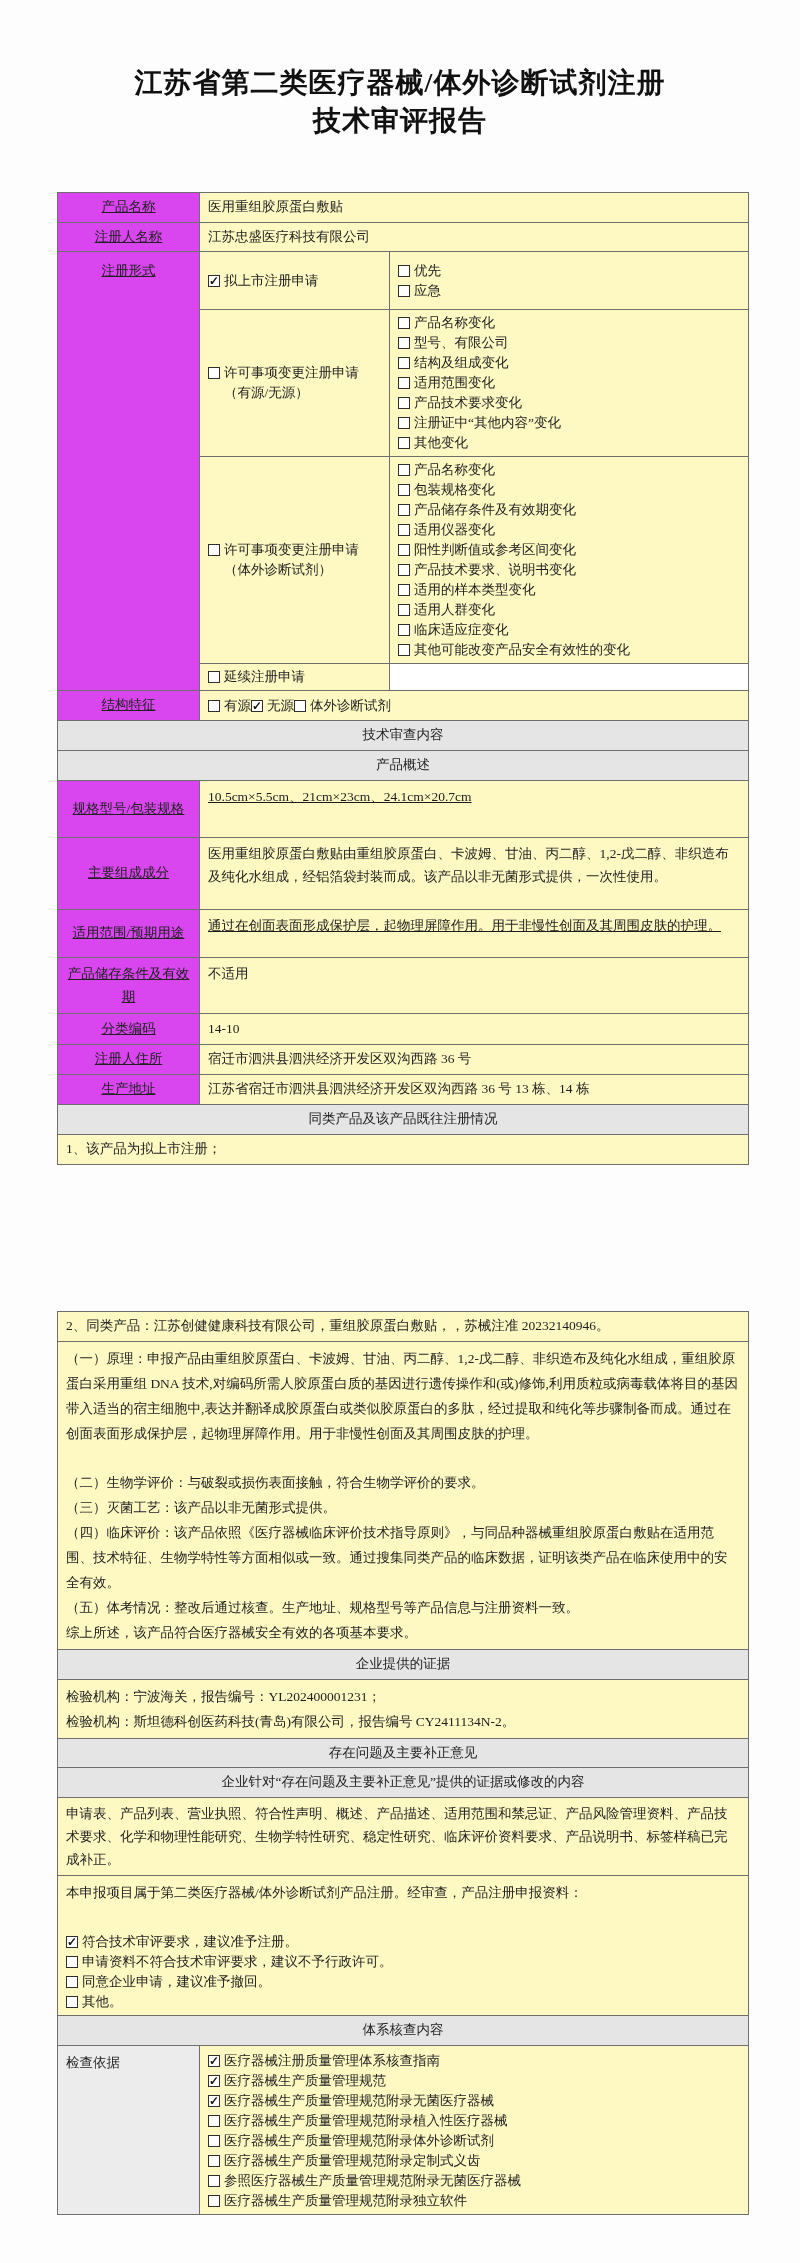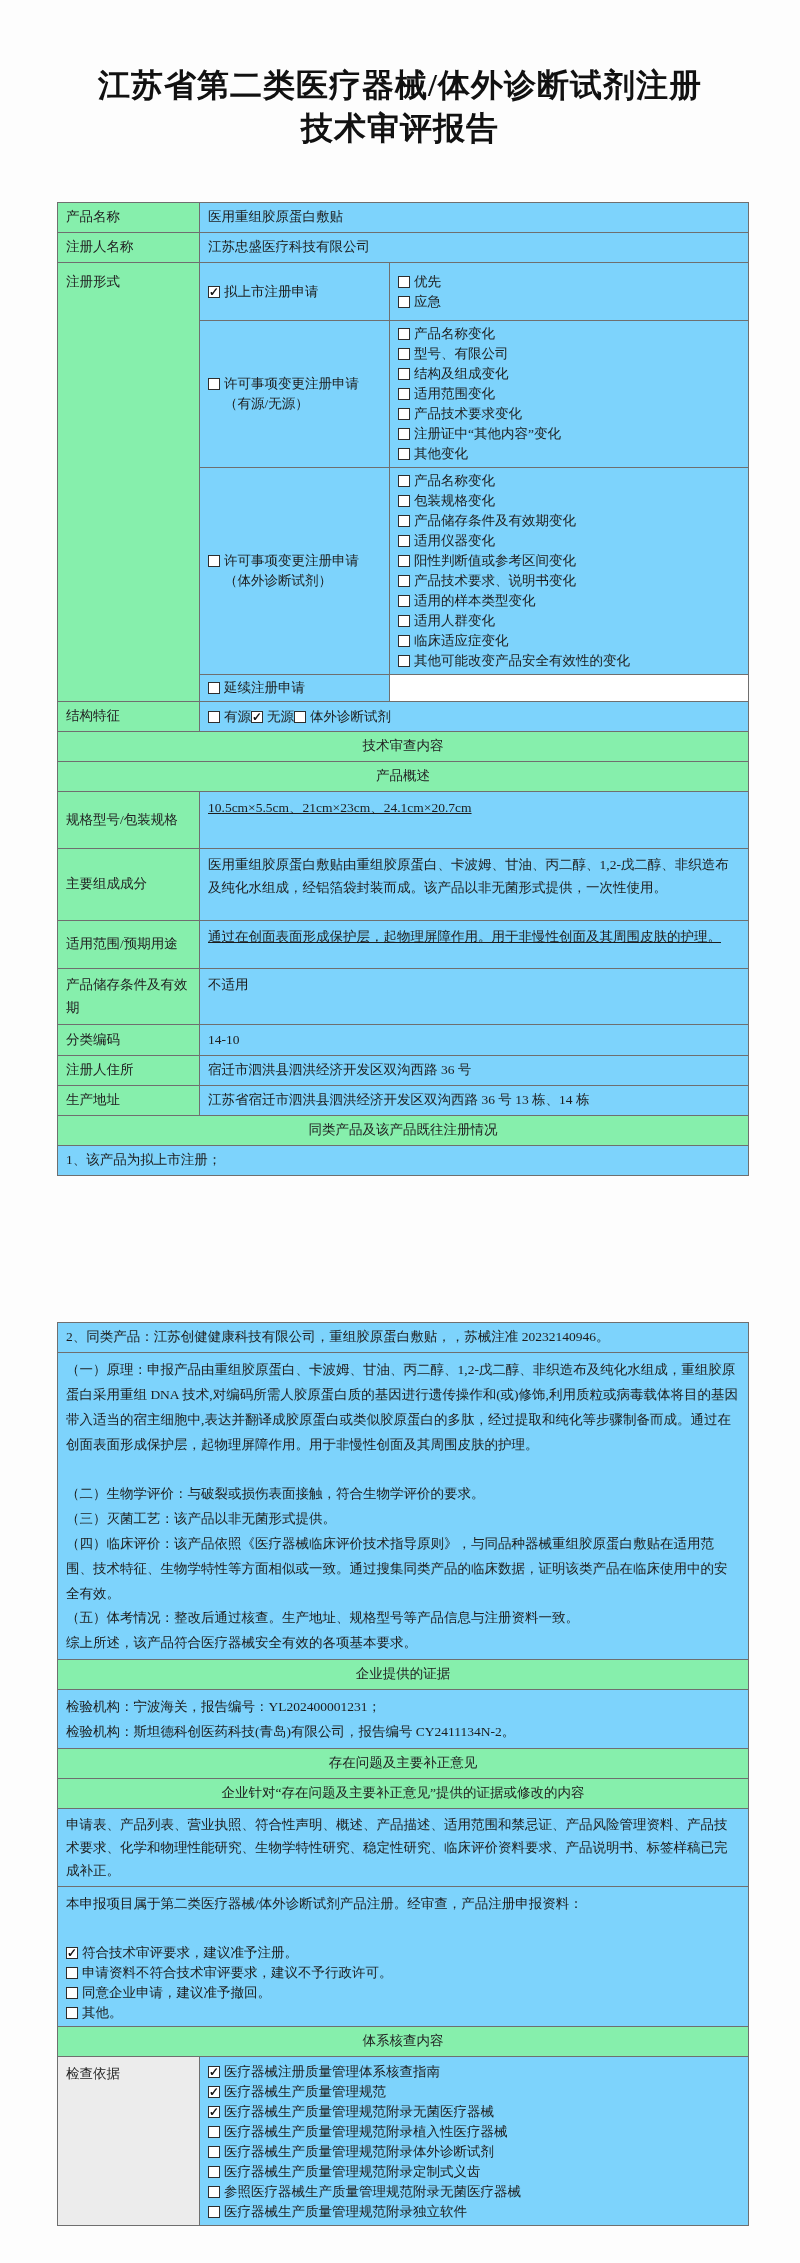--- a/index.html
+++ b/index.html
@@ -6,21 +6,21 @@
   html, body {
     width: 800px; height: 2263px;
     background: #fdfdfd;
     font-family: "Liberation Serif", "DejaVu Serif", serif;
     color: #1d1d1d;
     overflow: hidden;
   }
   .doc { padding-top: 64px; }
   .title {
     text-align: center;
-    font-size: 32px;
+    font-size: 28px;
     font-weight: bold;
     line-height: 1.35;
     letter-spacing: 1px;
     color: #111;
   }
   .tbl-wrap { margin: 0 51px 0 57px; }
   .t1-wrap { margin-top: 52px; }
   table {
     width: 692px;
     border-collapse: collapse;
@@ -30,32 +30,33 @@
   td, th {
     border: 1px solid #6f6f6f;
     padding: 3px 8px;
     vertical-align: middle;
     font-weight: normal;
     line-height: 1.7;
     word-break: break-all;
   }
   table { border: 1.5px solid #4a4a4a; }
   th.lbl {
-    background: #86efac;
-    text-align: left;
+    background: #d946ef;
+    text-align: center;
     color: #222;
+    text-decoration: underline;
   }
   th.lbl-left { background: #ececec; text-align: left; vertical-align: top; padding-top: 6px; }
   td.hdr {
-    background: #86efac;
+    background: #e5e5e5;
     text-align: center;
     padding: 3px 8px;
     color: #222;
   }
-  td.val { background: #7dd3fc; }
+  td.val { background: #fef9c3; }
   td.val-top { vertical-align: top; padding-top: 5px; }
   th.regform { vertical-align: top; padding-top: 8px; }
   .check-item { display: flex; align-items: flex-start; line-height: 20px; }
   .cb {
     flex: 0 0 auto;
     width: 12px; height: 12px;
     border: 1.3px solid #2e2e2e;
     display: inline-flex;
     align-items: center; justify-content: center;
     font-size: 12px; line-height: 12px;

